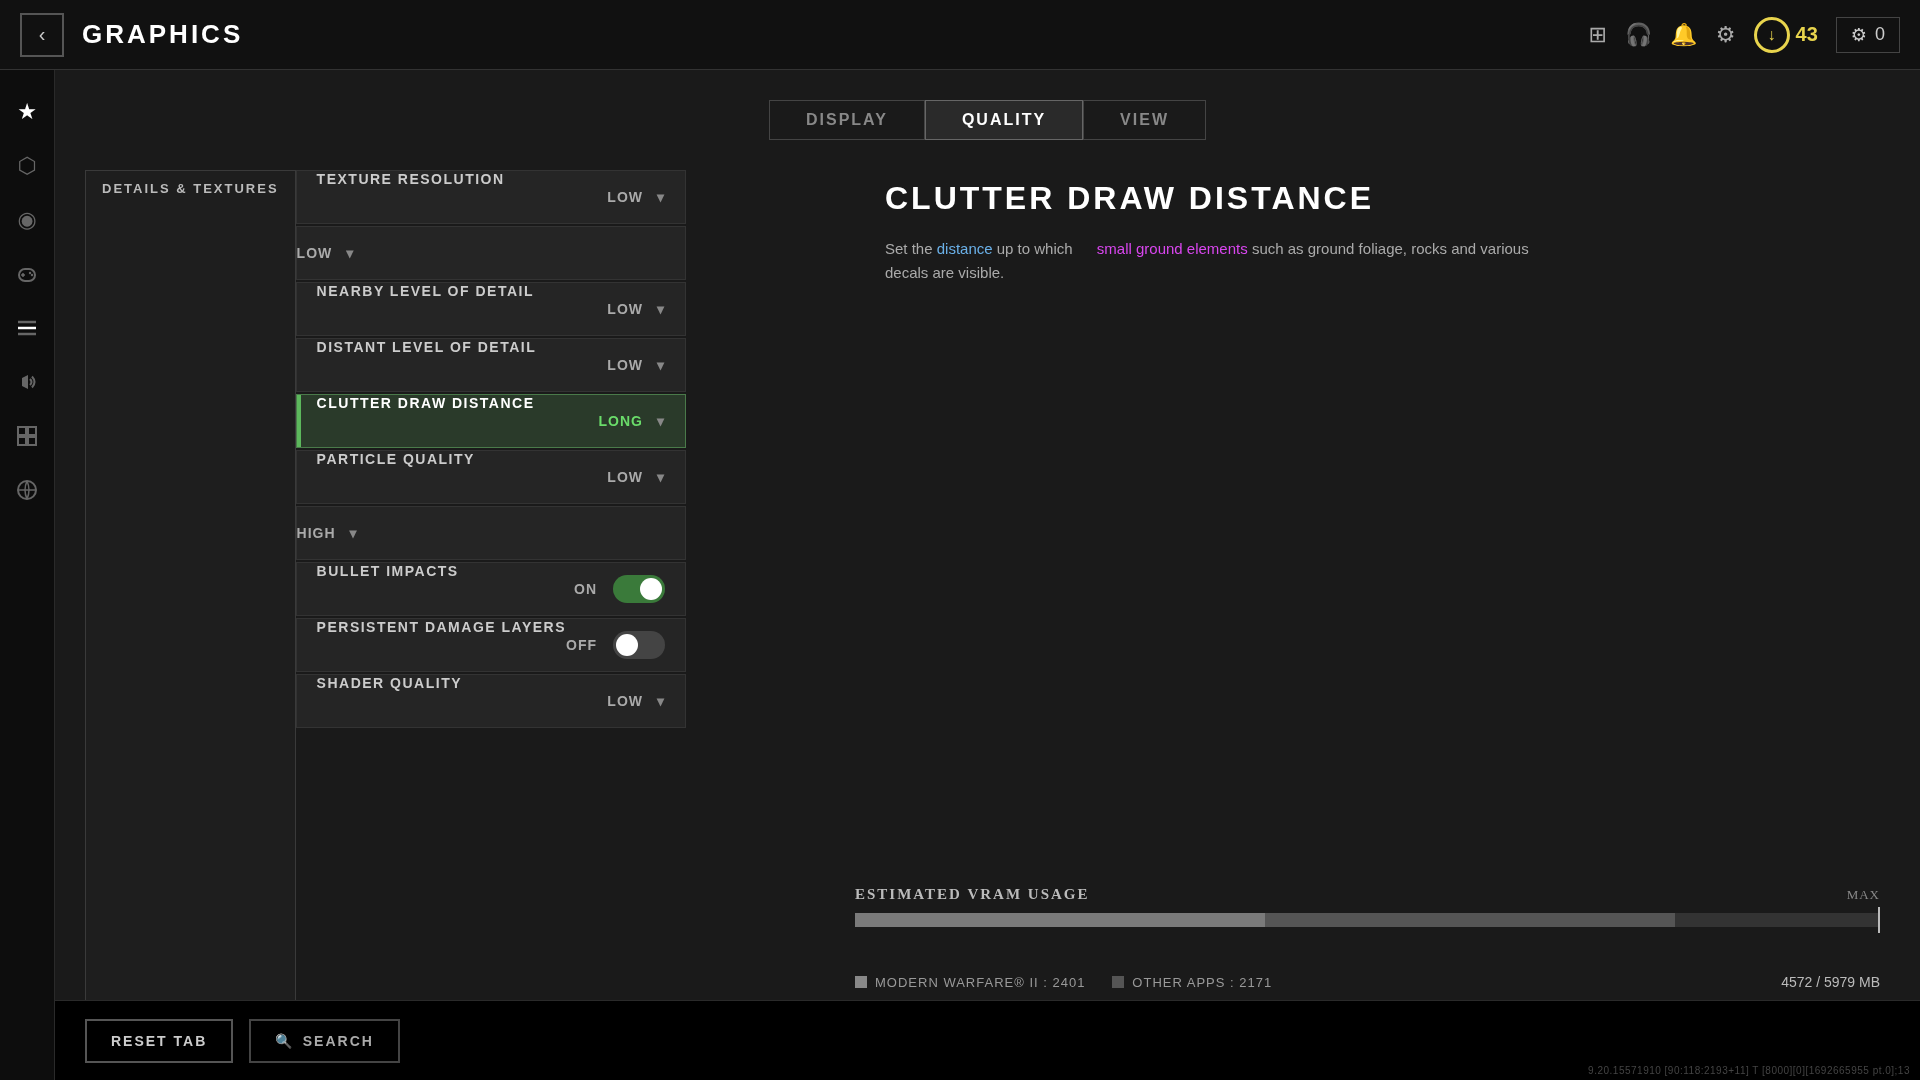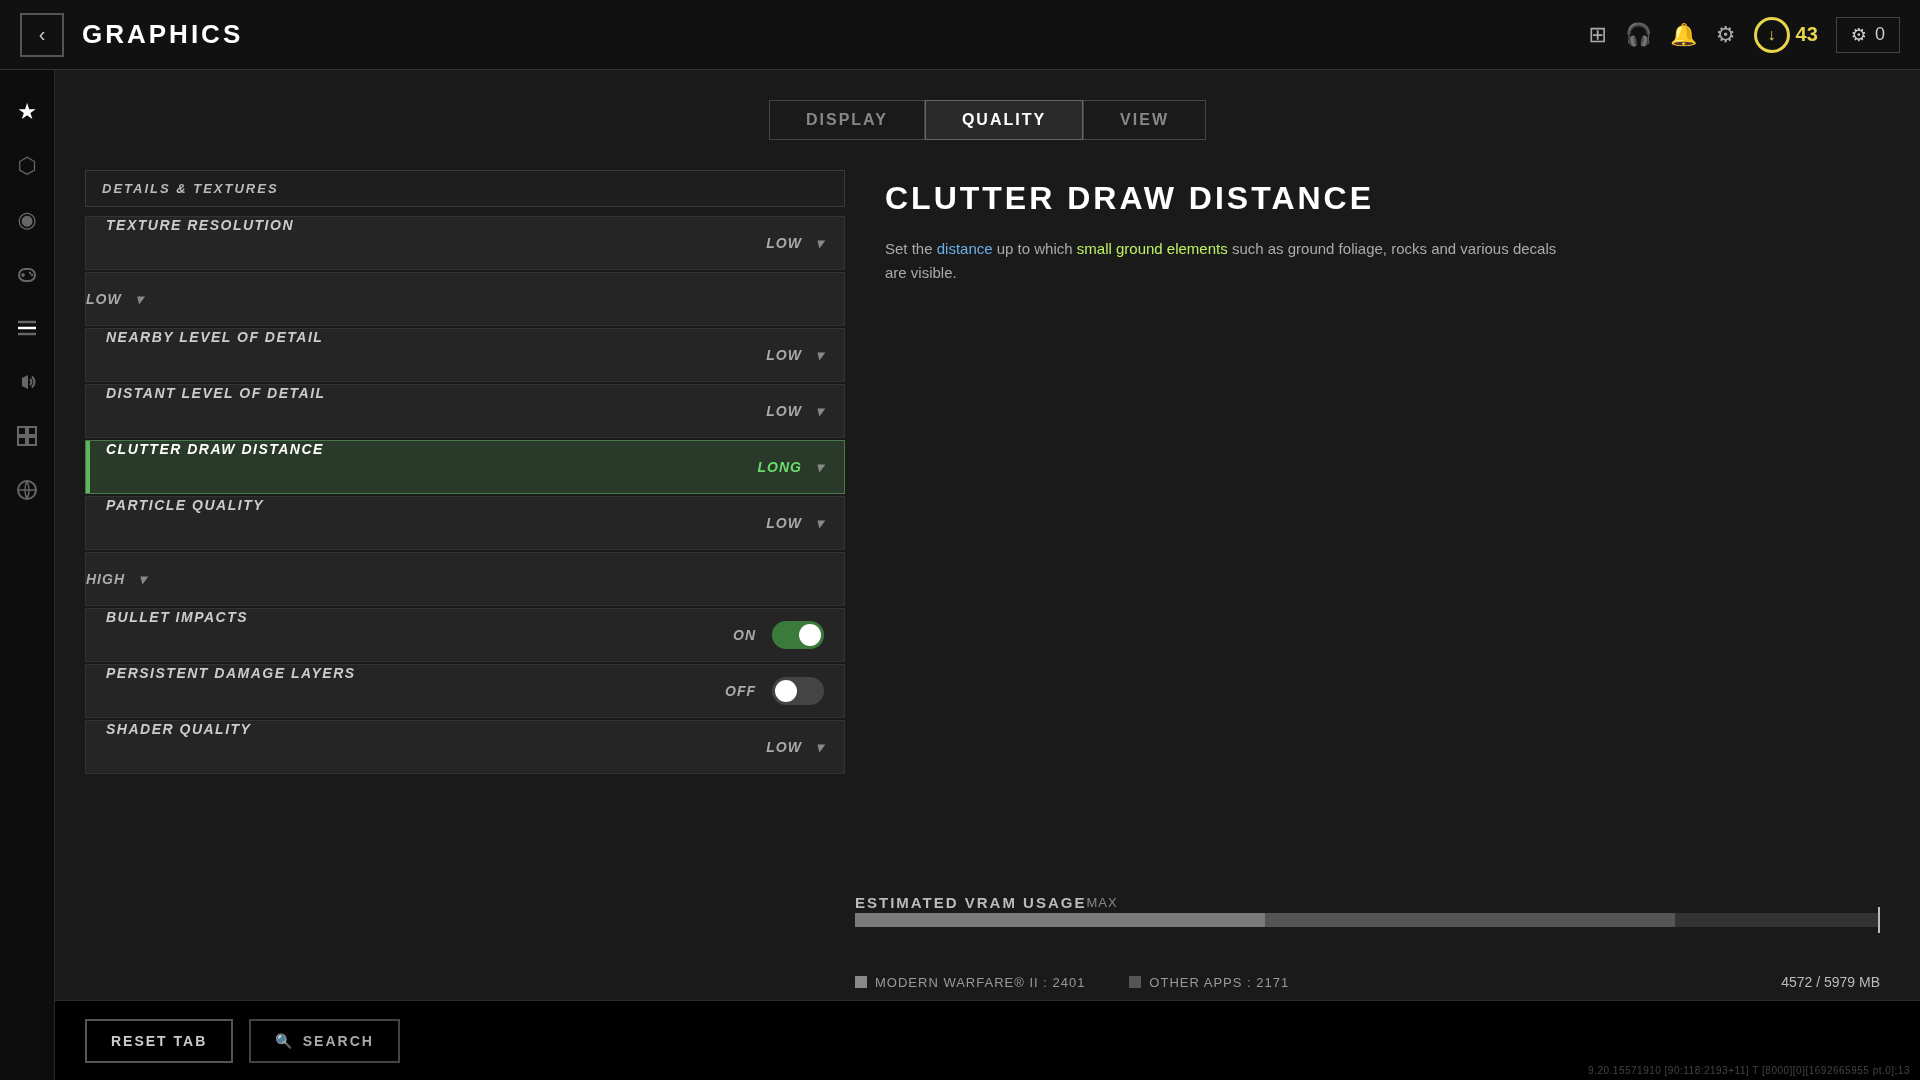--- a/index.html
+++ b/index.html
@@ -155,23 +155,21 @@
       display: flex;
       padding: 0 30px;
       gap: 40px;
       overflow: hidden;
     }
 
     
     .left-panel {
       width: 760px;
       display: flex;
-      flex-direction: column;
-      gap: 7px;
-      font-style: italic;
+      gap: 0;
     }
 
     .section-header {
       font-size: 13px;
       font-weight: 700;
       letter-spacing: 2px;
       color: #bbb;
       padding: 10px 16px;
       border: 1px solid #3a3a3a;
       background: #1e1e1e;
@@ -293,35 +291,36 @@
     }
 
     .desc-text {
       font-size: 15px;
       line-height: 1.6;
       color: #aaa;
       max-width: 680px;
     }
 
     .desc-text .highlight-blue { color: #6ab0e8; }
-    .desc-text .highlight-green { color: #bef264; }
+    .desc-text .highlight-green { color: #d946ef; margin-left: 20px; }
 
     
     .vram-section {
       position: absolute;
       bottom: 90px;
       left: 800px;
       right: 40px;
     }
 
     .vram-header {
       display: flex;
-      justify-content: flex-start;
-      align-items: center;
-      margin-bottom: 2px;
+      justify-content: space-between;
+      align-items: center;
+      margin-bottom: 10px;
+      font-family: Liberation Serif, serif;
     }
 
     .vram-title {
       font-size: 15px;
       font-weight: 700;
       letter-spacing: 2px;
       text-transform: uppercase;
       color: #bbb;
     }
 
@@ -352,21 +351,21 @@
 
     .vram-max-line {
       position: absolute;
       right: 0; top: -6px; bottom: -6px;
       width: 2px;
       background: #bbb;
     }
 
     .vram-legend {
       display: flex;
-      gap: 44px;
+      gap: 27px;
       align-items: center;
       margin-top: 47px;
     }
 
     .vram-legend-item {
       display: flex;
       align-items: center;
       gap: 8px;
       font-size: 13px;
       color: #999;

